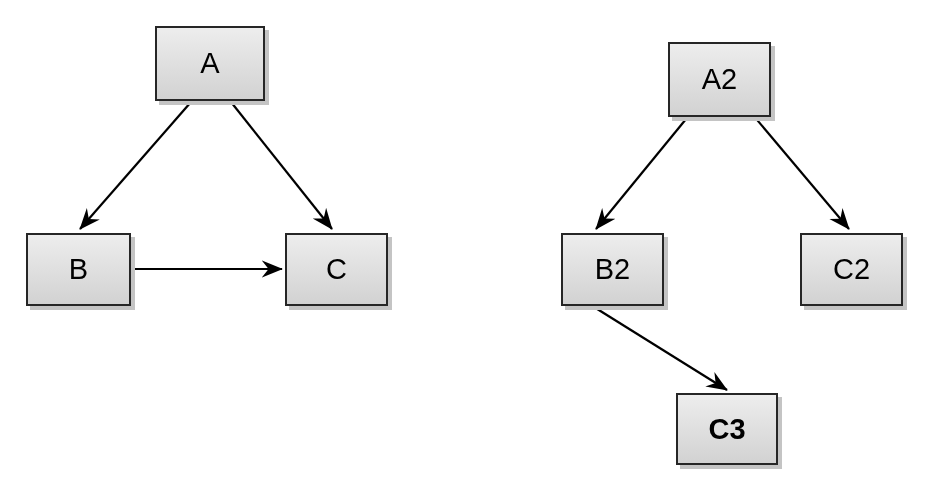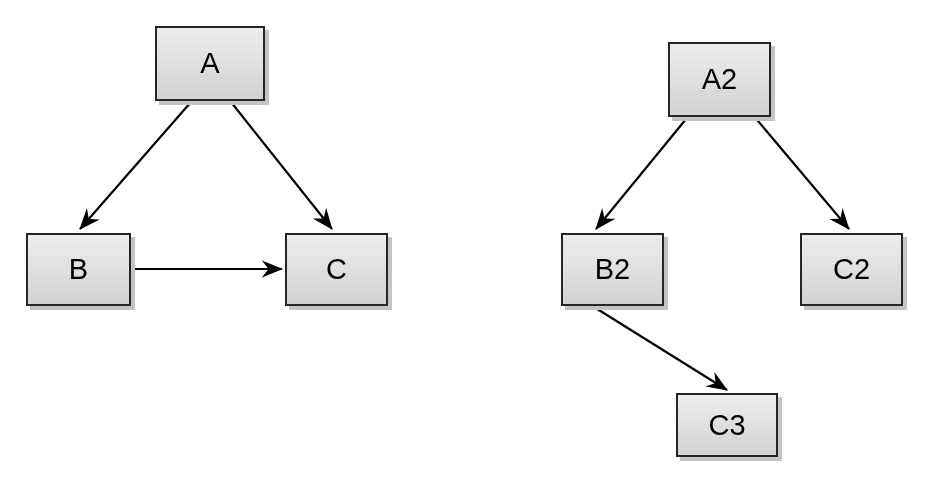--- a/index.html
+++ b/index.html
@@ -77,18 +77,18 @@
       </div>
       <div class="node" style="left: 668px; top: 26px; width: 103px; height: 75px; border-color: rgb(38, 38, 38); background: linear-gradient(rgb(237, 237, 237) 0%, rgb(210, 210, 210) 100%); box-shadow: rgb(196, 196, 196) 4px 4px 0px 0px; margin-top: 16px;">
         <span class="node-label">A2</span>
       </div>
       <div class="node" style="left: 541px; top: 233px; width: 103px; height: 73px; border-color: rgb(38, 38, 38); background: linear-gradient(rgb(237, 237, 237) 0%, rgb(210, 210, 210) 100%); box-shadow: rgb(196, 196, 196) 4px 4px 0px 0px; margin-left: 20px;">
         <span class="node-label">B2</span>
       </div>
       <div class="node" style="left: 800px; top: 233px; width: 103px; height: 73px; border-color: rgb(38, 38, 38); background: linear-gradient(rgb(237, 237, 237) 0%, rgb(210, 210, 210) 100%); box-shadow: rgb(196, 196, 196) 4px 4px 0px 0px;">
         <span class="node-label">C2</span>
       </div>
-      <div class="node" style="left: 676px; top: 393px; width: 102px; height: 64px; border-color: rgb(38, 38, 38); background: linear-gradient(rgb(237, 237, 237) 0%, rgb(210, 210, 210) 100%); box-shadow: rgb(196, 196, 196) 4px 4px 0px 0px;">
+      <div class="node" style="left: 676px; top: 393px; width: 102px; height: 72px; border-color: rgb(38, 38, 38); background: linear-gradient(rgb(237, 237, 237) 0%, rgb(210, 210, 210) 100%); box-shadow: rgb(196, 196, 196) 4px 4px 0px 0px; font-weight: bold;">
         <span class="node-label">C3</span>
       </div>
     </div>
 
 </div>
 
 </body></html>

